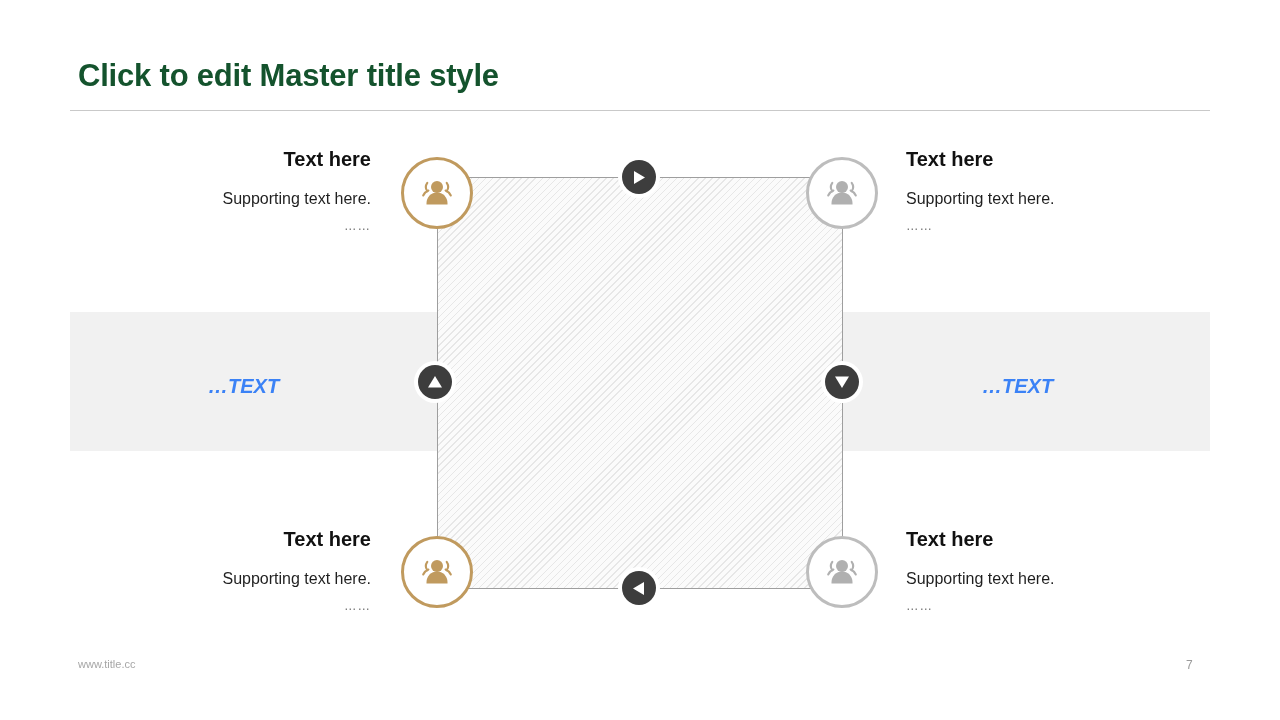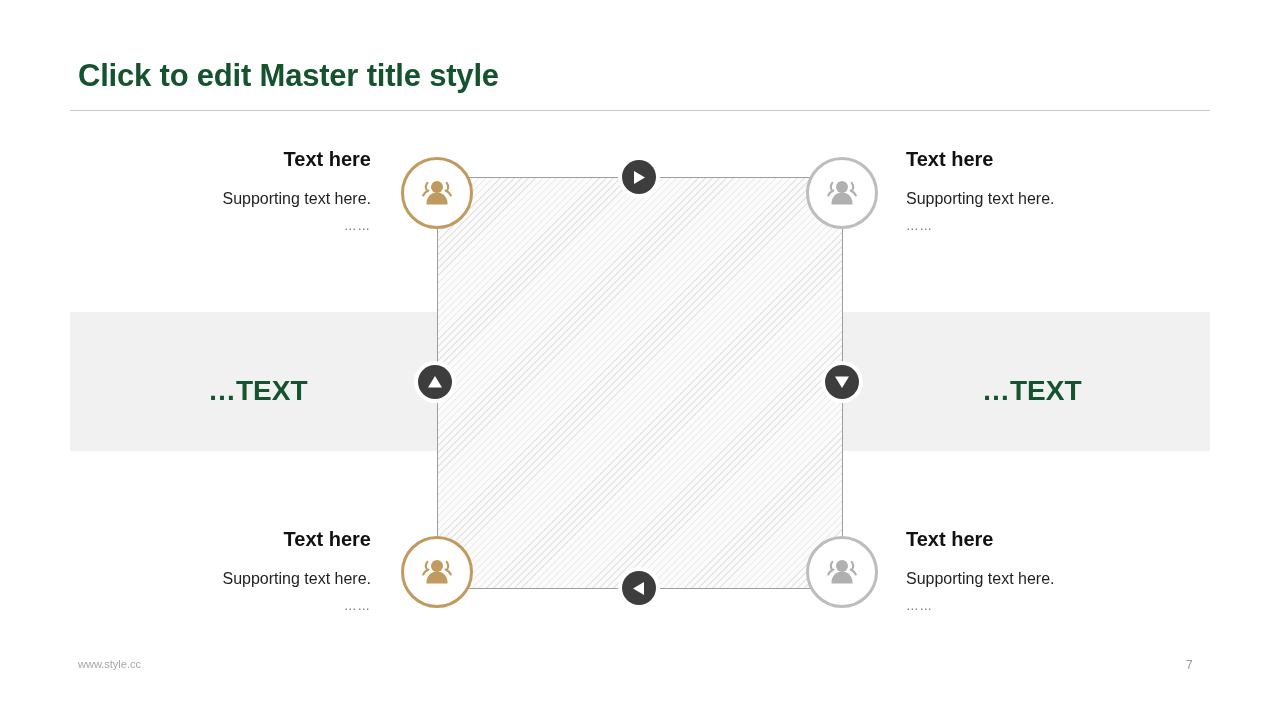--- a/index.html
+++ b/index.html
@@ -143,24 +143,25 @@
   #txt-bl { left: 135px; top: 528px; width: 236px; }
   #txt-tr { left: 906px; top: 148px; width: 240px; }
   #txt-br { left: 906px; top: 528px; width: 240px; }
 
   
   #txt-tl .t-dots, #txt-bl .t-dots { text-align: right; }
 
   
   .band-label {
     position: absolute;
-    font-size: 28px;
+    font-size: 20px;
     font-weight: bold;
-    color: #14532d;
+    color: #3b82f6;
     white-space: nowrap;
+    font-style: italic;
   }
   #band-label-left  { left: 208px; top: 375px; }
   #band-label-right { left: 982px; top: 375px; }
 
   
   #footer-url {
     position: absolute;
     left: 78px;
     top: 658px;
     font-size: 11px;
@@ -285,14 +286,14 @@
 
 <div class="txt-block left-align" id="txt-br">
   <div class="t-head">Text here</div>
   <div class="t-sub">Supporting text here.</div>
   <div class="t-dots">……</div>
 </div>
 
 <div class="band-label" id="band-label-left">…TEXT</div>
 <div class="band-label" id="band-label-right">…TEXT</div>
 
-<div id="footer-url">www.style.cc</div>
+<div id="footer-url">www.title.cc</div>
 <div id="page-number">7</div>
 
 </body></html>

